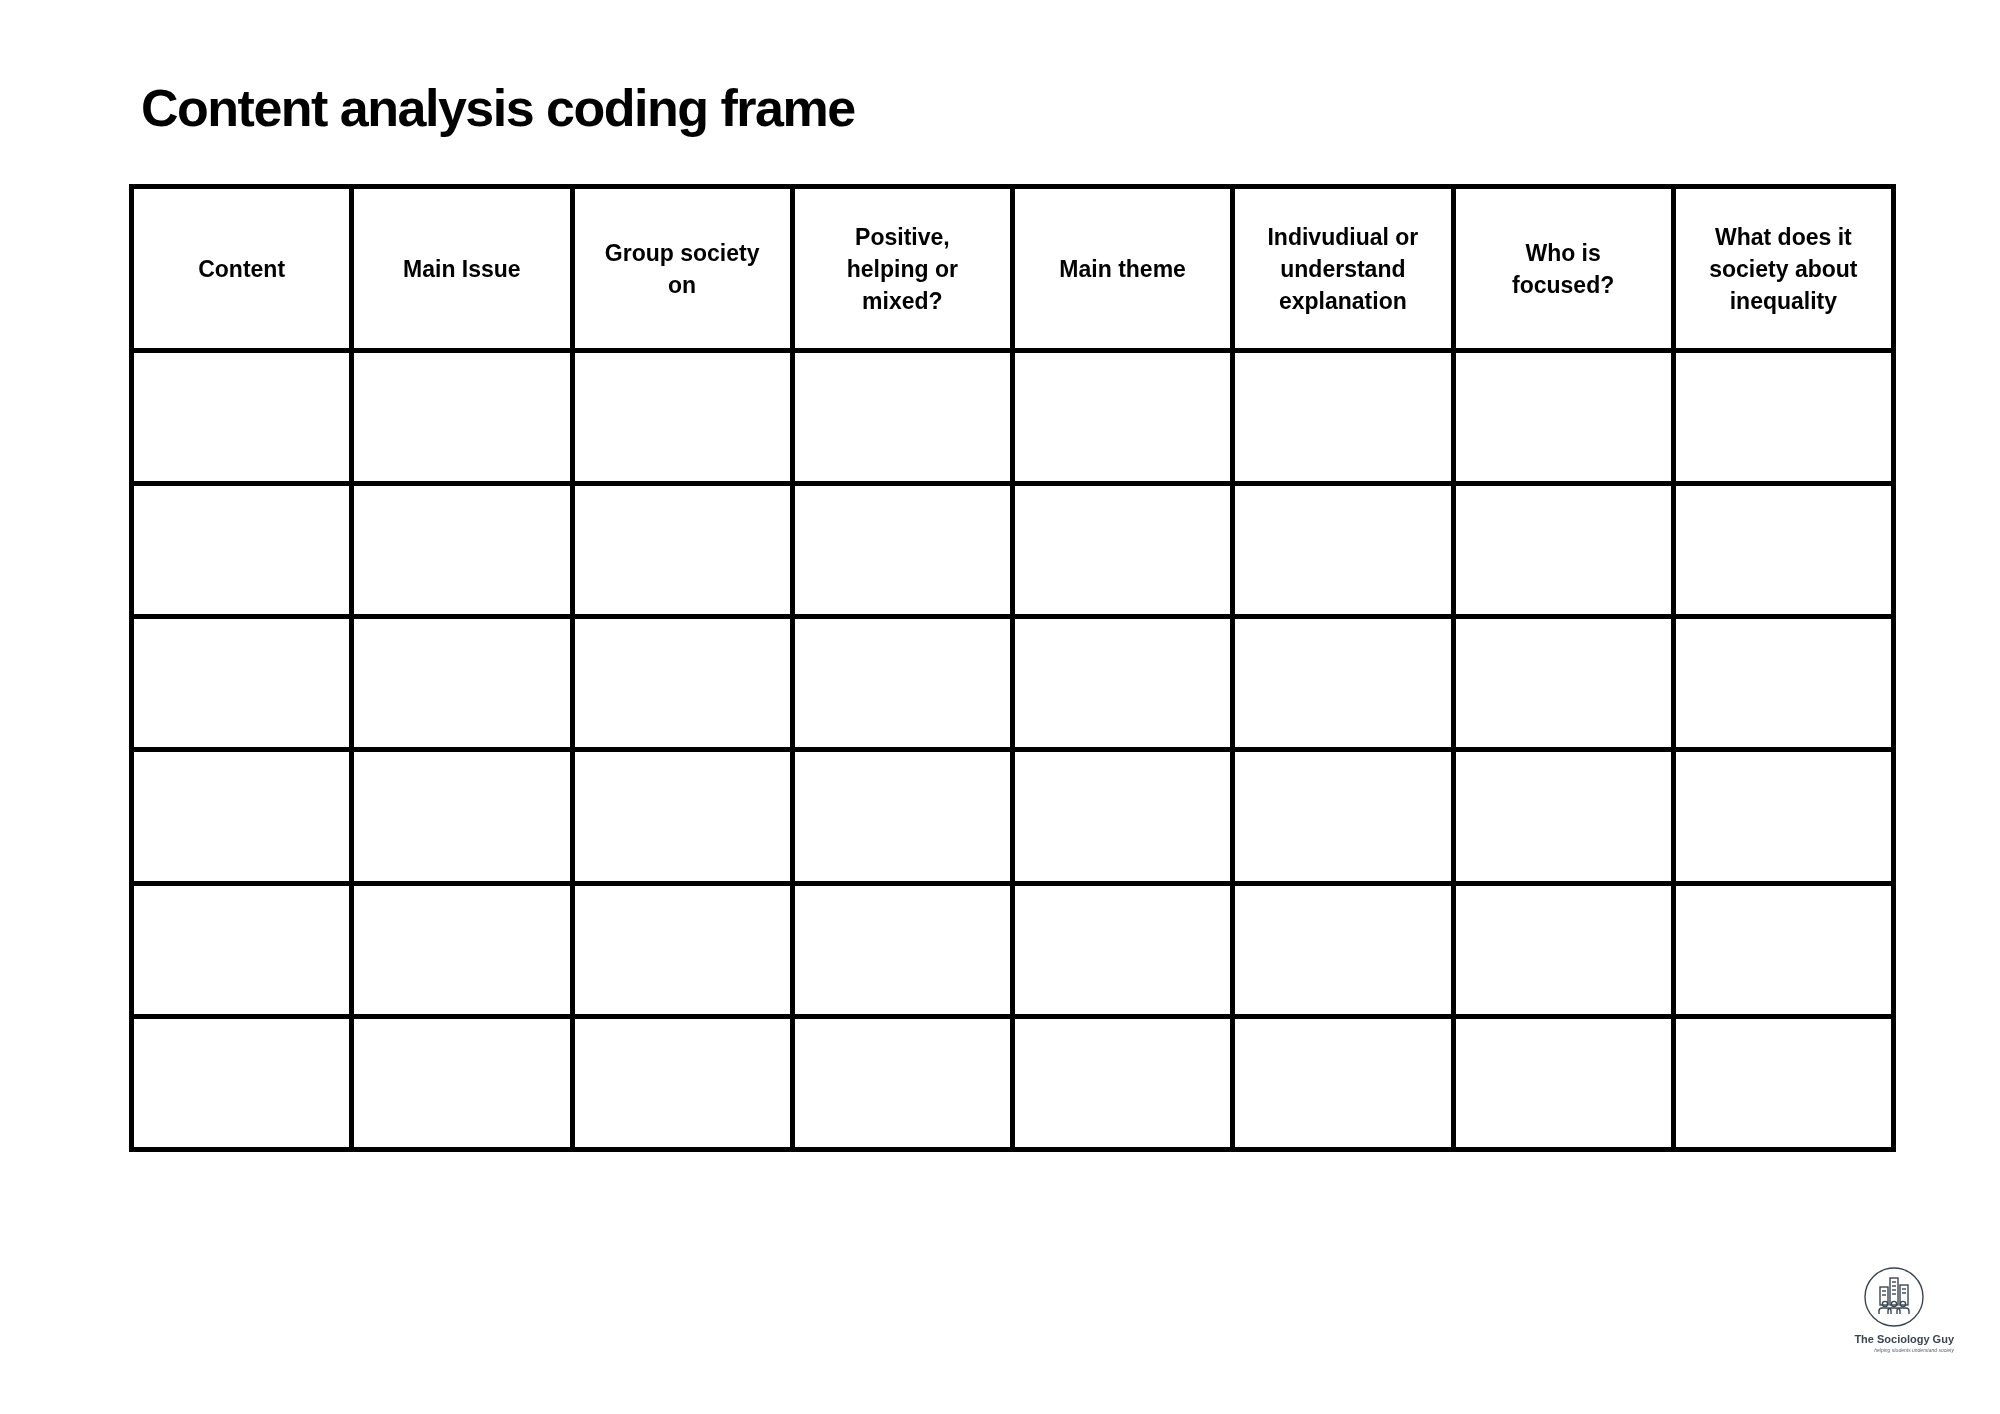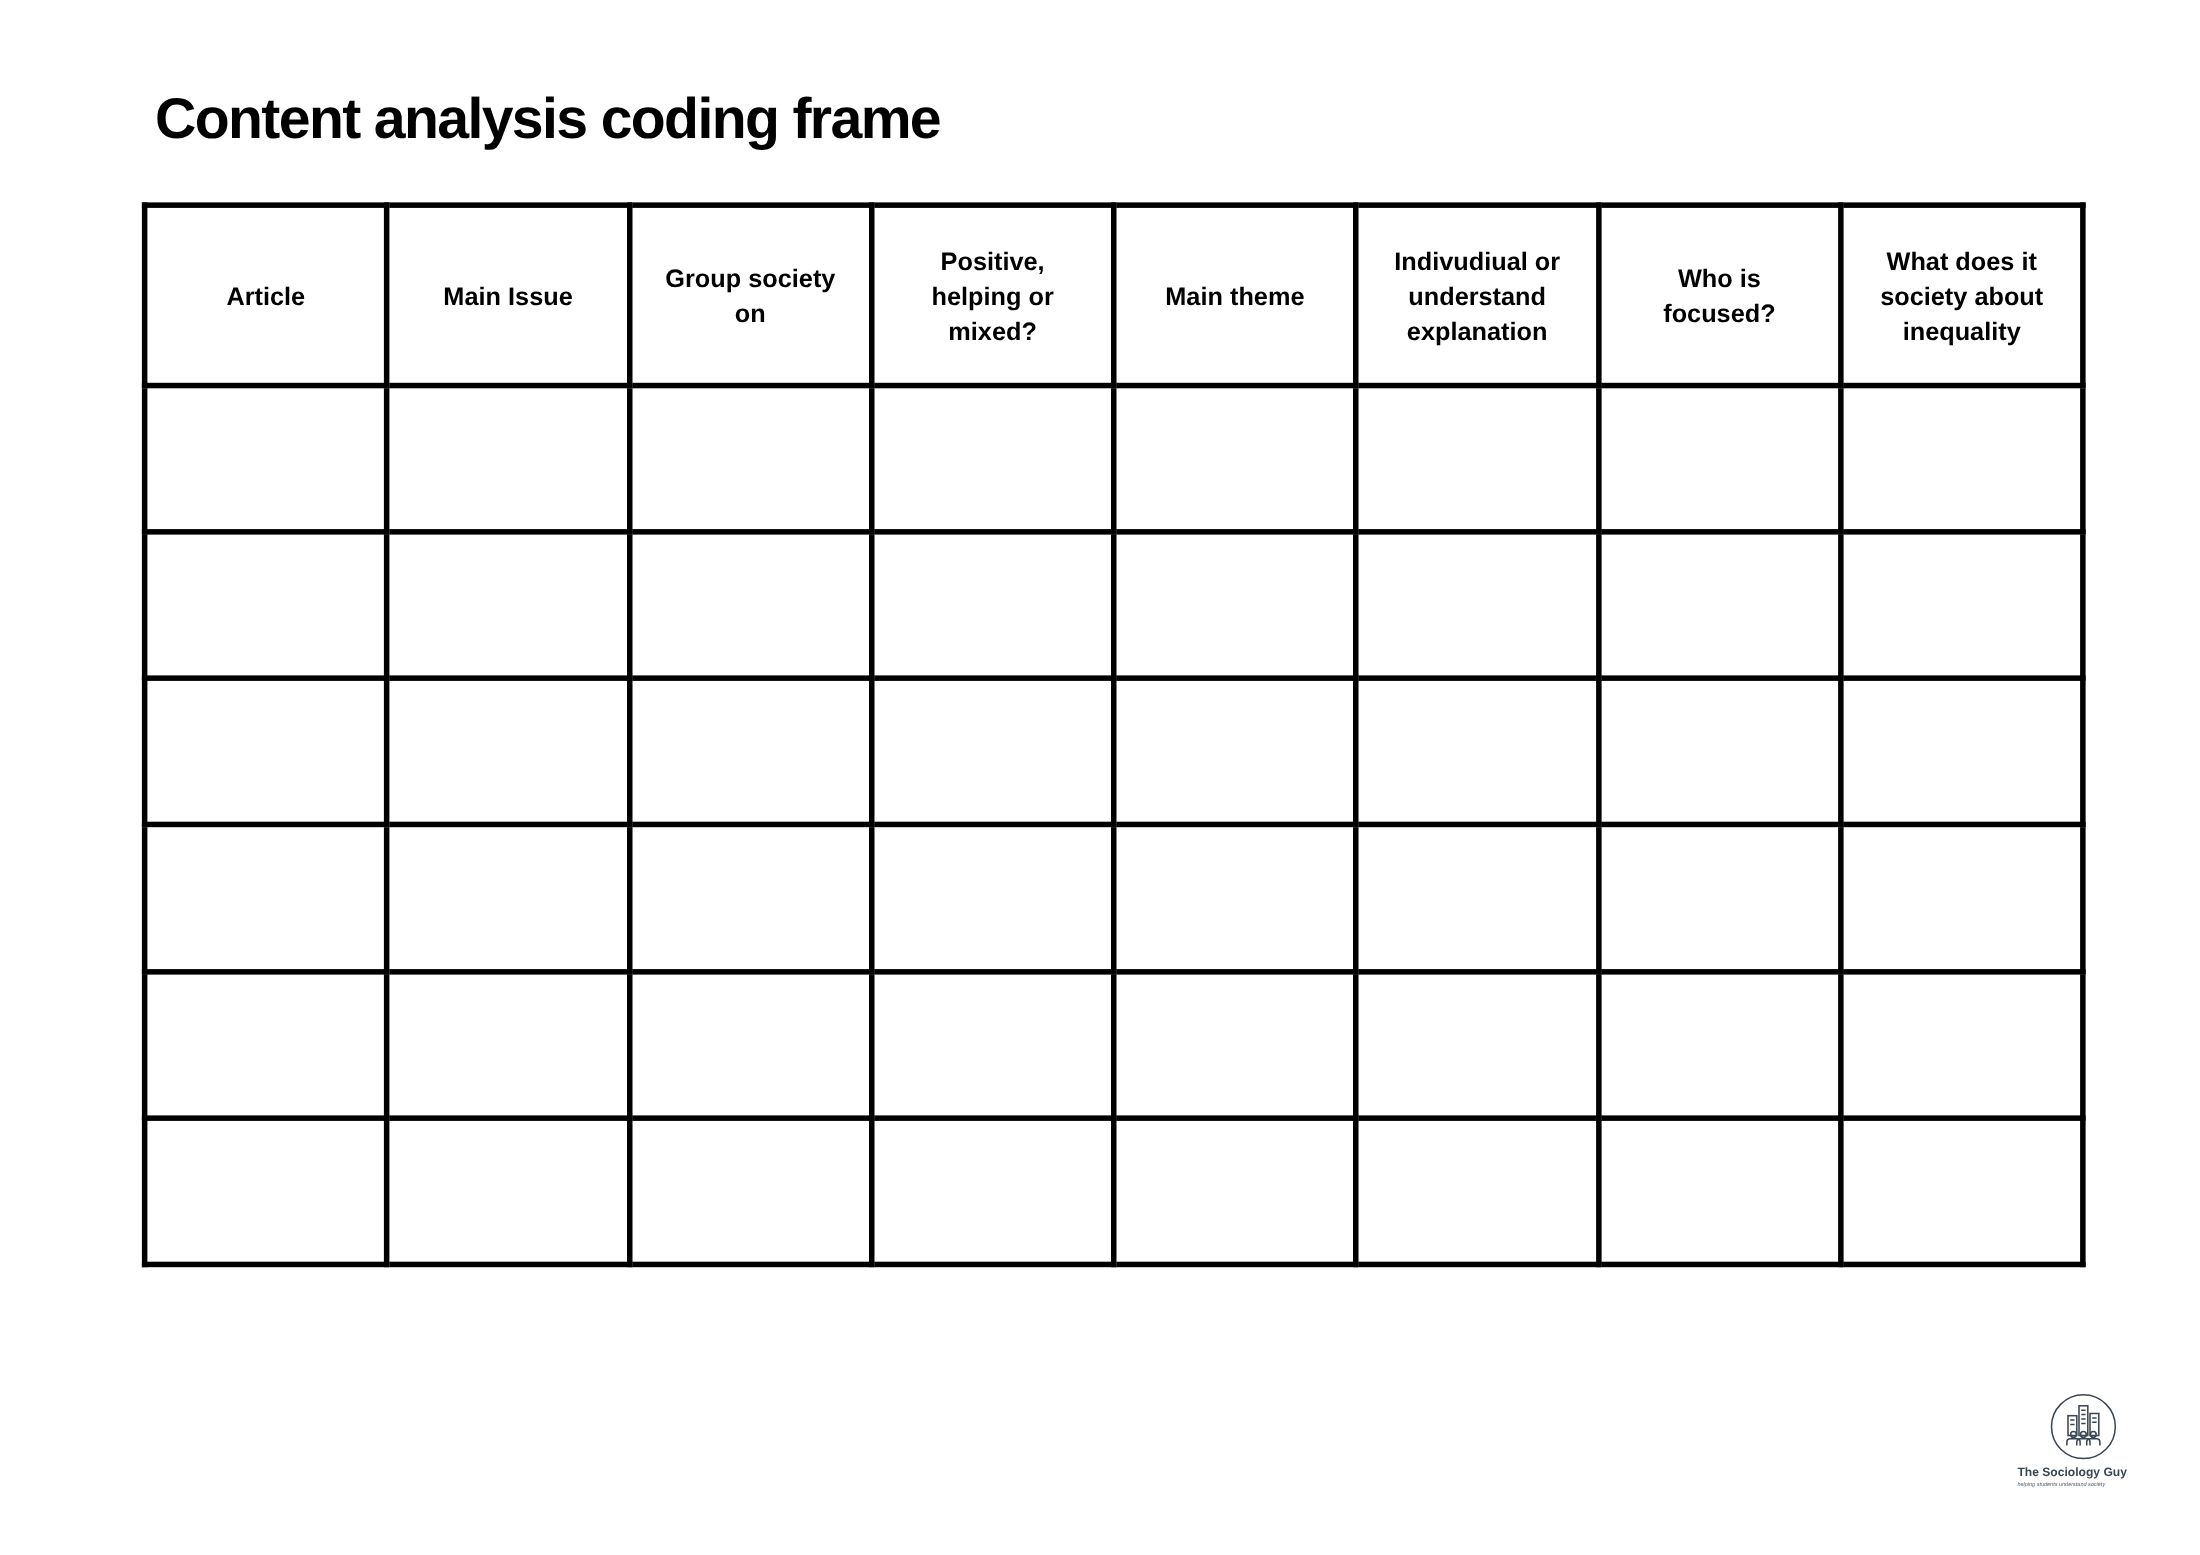--- a/index.html
+++ b/index.html
@@ -56,21 +56,21 @@
       cursor: text;
     }
     .header-text {
       display: inline-block;
     }
     .logo {
       position: absolute;
       left: 1834px;
       top: 1266px;
       width: 120px;
-      text-align: left;
+      text-align: right;
     }
     .logo svg {
       display: block;
       margin: 0 auto;
     }
     .logo-name {
       display: block;
       margin-top: 5px;
       font-family: "Liberation Sans", sans-serif;
       font-size: 11px;
@@ -89,21 +89,21 @@
     }
   </style>
 </head>
 <body>
 
 <h1 class="page-title">Content analysis coding frame</h1>
 
 <table class="coding-table">
   <thead>
     <tr>
-      <th><span class="header-text">Article</span></th>
+      <th><span class="header-text">Content</span></th>
       <th><span class="header-text">Main Issue</span></th>
       <th><span class="header-text">Group society on</span></th>
       <th><span class="header-text">Positive, helping or mixed?</span></th>
       <th><span class="header-text">Main theme</span></th>
       <th><span class="header-text">Indivudiual or understand explanation</span></th>
       <th><span class="header-text">Who is focused?</span></th>
       <th><span class="header-text">What does it society about inequality</span></th>
     </tr>
   </thead>
   <tbody>

